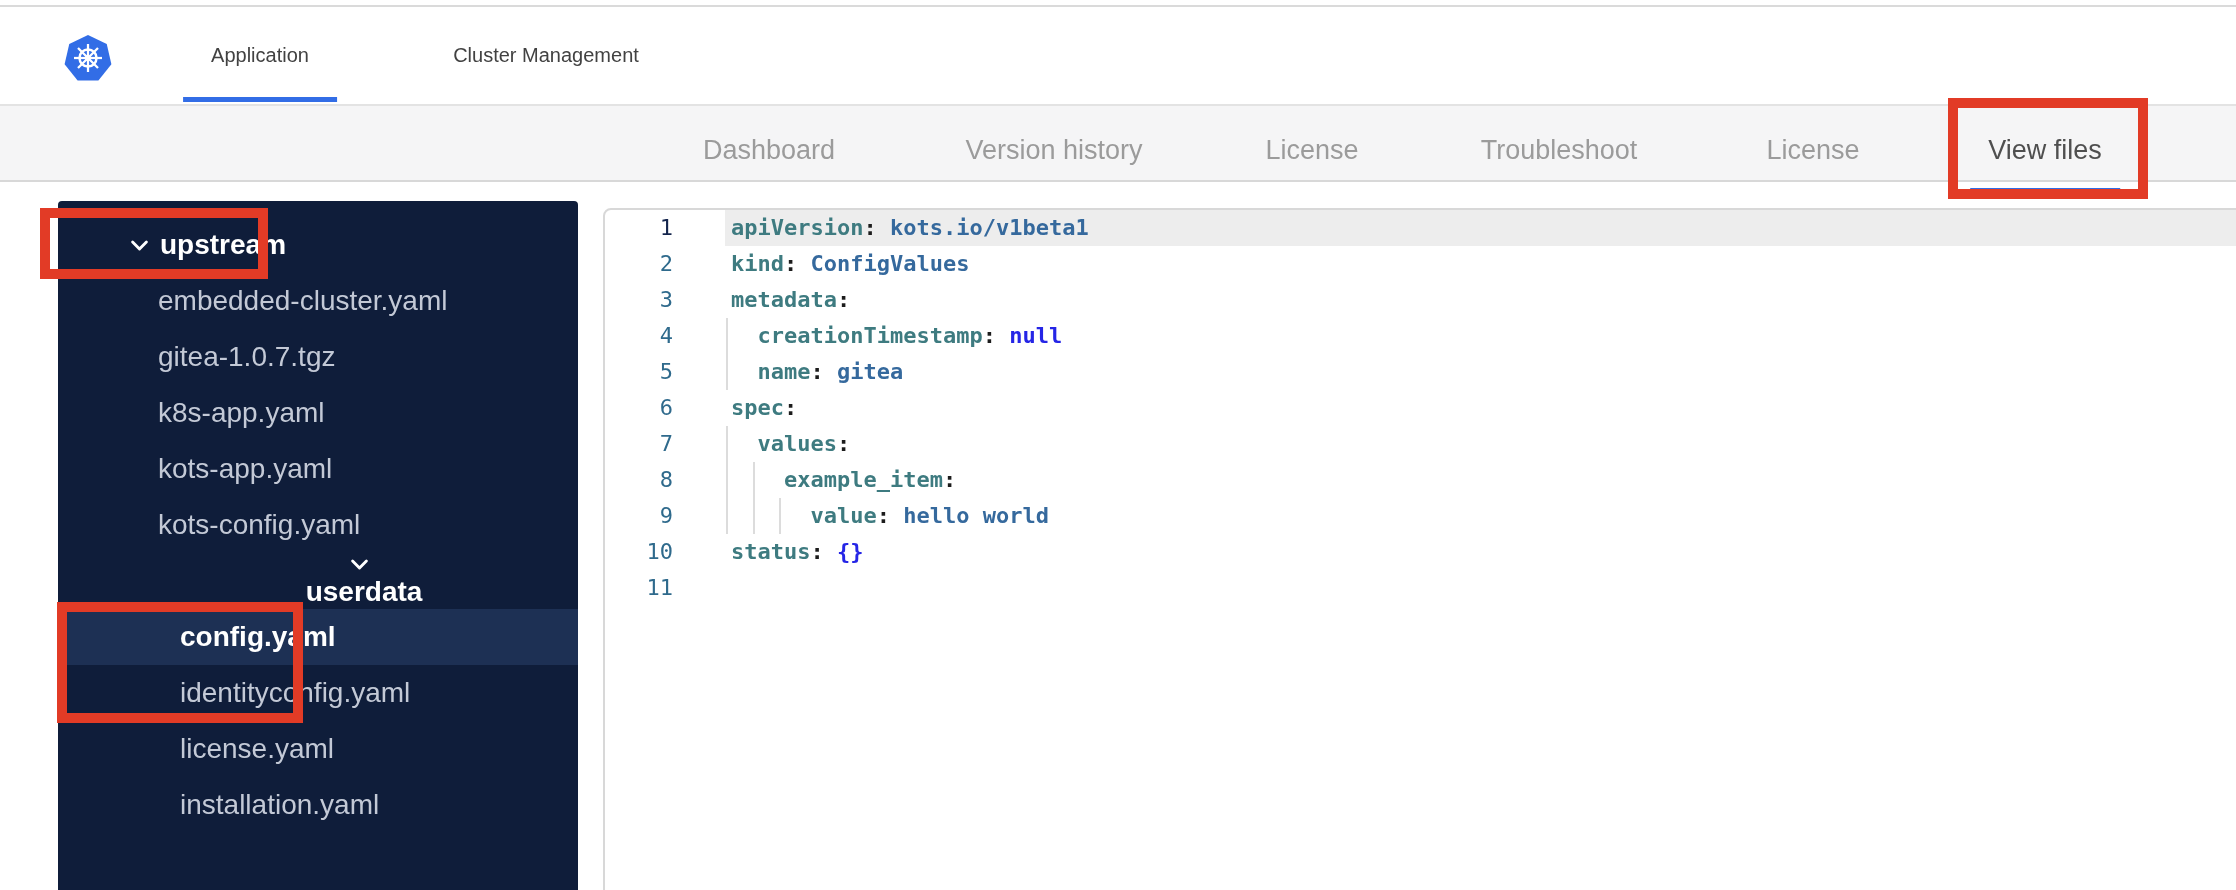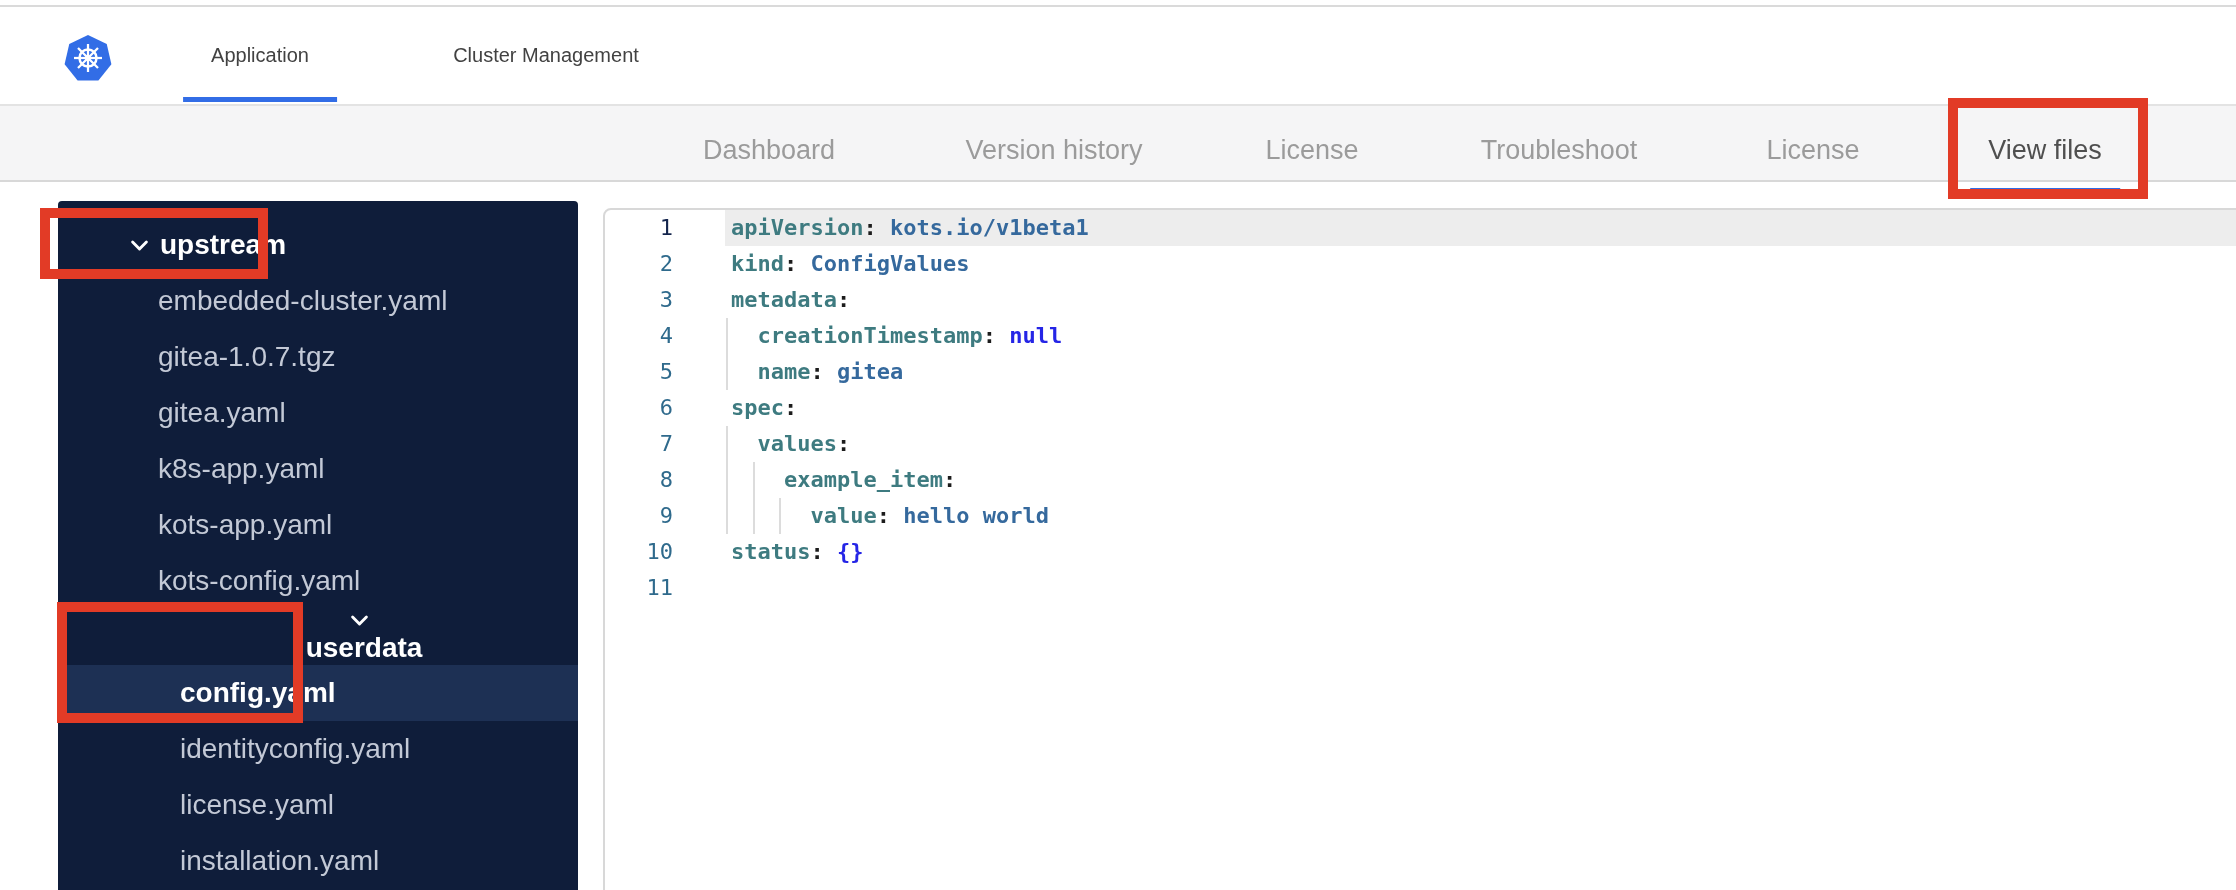--- a/index.html
+++ b/index.html
@@ -169,23 +169,20 @@
       </span>
       <span>upstream</span>
     </div>
     <div class="tree-row file l1">
       <span>embedded-cluster.yaml</span>
     </div>
     <div class="tree-row file l1">
       <span>gitea-1.0.7.tgz</span>
     </div>
     <div class="tree-row file l1">
-      <span>gitea.yaml</span>
-    </div>
-    <div class="tree-row file l1">
       <span>k8s-app.yaml</span>
     </div>
     <div class="tree-row file l1">
       <span>kots-app.yaml</span>
     </div>
     <div class="tree-row file l1">
       <span>kots-config.yaml</span>
     </div>
     <div class="tree-row folder l2">
       <span class="chev">

